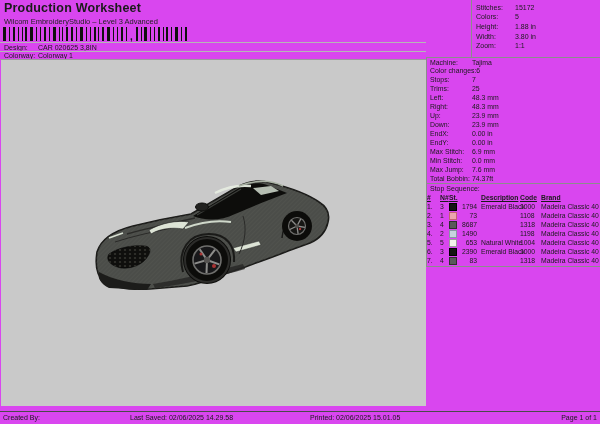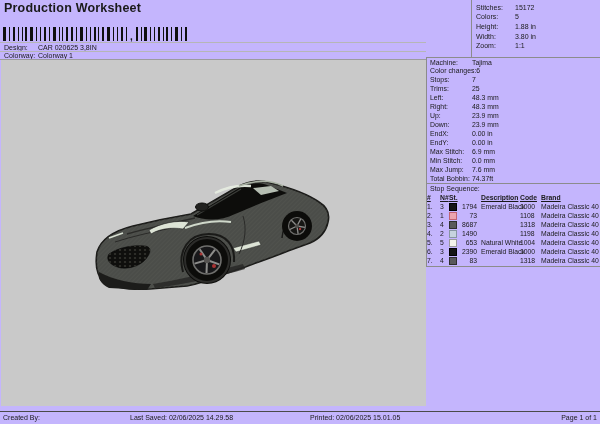--- a/index.html
+++ b/index.html
@@ -1,17 +1,17 @@
 <!DOCTYPE html>
 <html><head>
 <meta charset="utf-8">
 <style>
   html,body{margin:0;padding:0;background:#ffffff;}
   .page{
-    position:relative;width:600px;height:424px;background:#c4b5fd;overflow:hidden;
+    position:relative;width:600px;height:424px;background:#d946ef;overflow:hidden;
     font-family:"Liberation Sans", sans-serif;color:#1a1a1a;
   }
   .abs{position:absolute;}
   .title{left:4px;top:1px;font-size:12.5px;font-weight:bold;letter-spacing:.2px;}
   .subtitle{left:4px;top:16.5px;font-size:7.5px;color:#222;}
   
   .barcode{left:3px;top:27px;height:14px;display:flex;align-items:stretch;}
   .bar-group{display:flex;justify-content:space-between;height:14px;}
   .bar-group.g1{width:124px;}
   .bar-group.g2{width:51px;}
@@ -47,20 +47,21 @@
   
   .footer-line{left:0;top:411px;width:600px;height:1px;background:#4a4a4a;}
   .ft{top:413.5px;font-size:7px;line-height:8px;}
 </style>
 </head>
 <body>
 
 <div class="page">
 
   <div class="abs title">Production Worksheet</div>
+  <div class="abs subtitle">Wilcom EmbroideryStudio – Level 3 Advanced</div>
 
   <div class="abs barcode">
     <div class="bar-group g1">
         <span class="bar" style="width: 3px;"></span>
         <span class="bar" style="width: 1px;"></span>
         <span class="bar" style="width: 2px;"></span>
         <span class="bar" style="width: 1px;"></span>
         <span class="bar" style="width: 1px;"></span>
         <span class="bar" style="width: 2px;"></span>
         <span class="bar" style="width: 3px;"></span>

